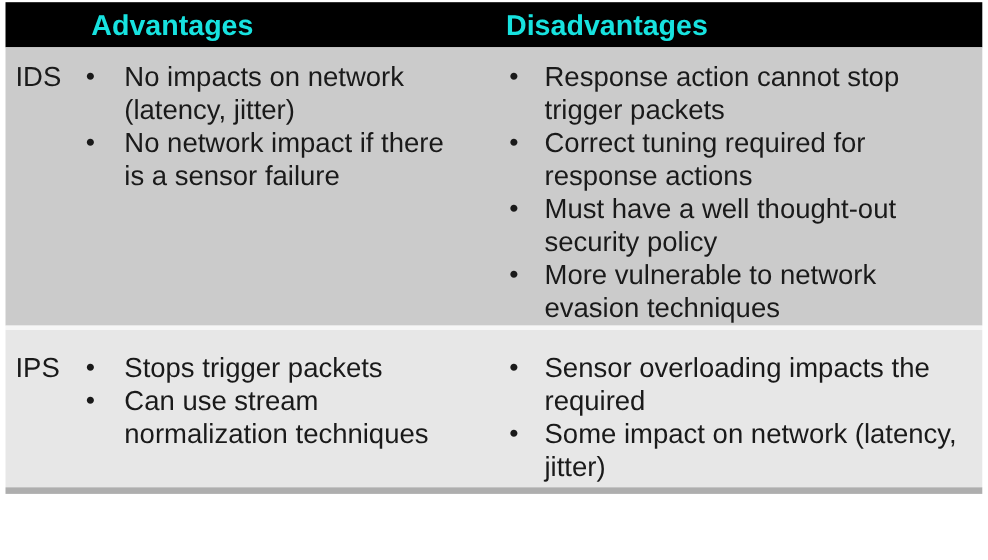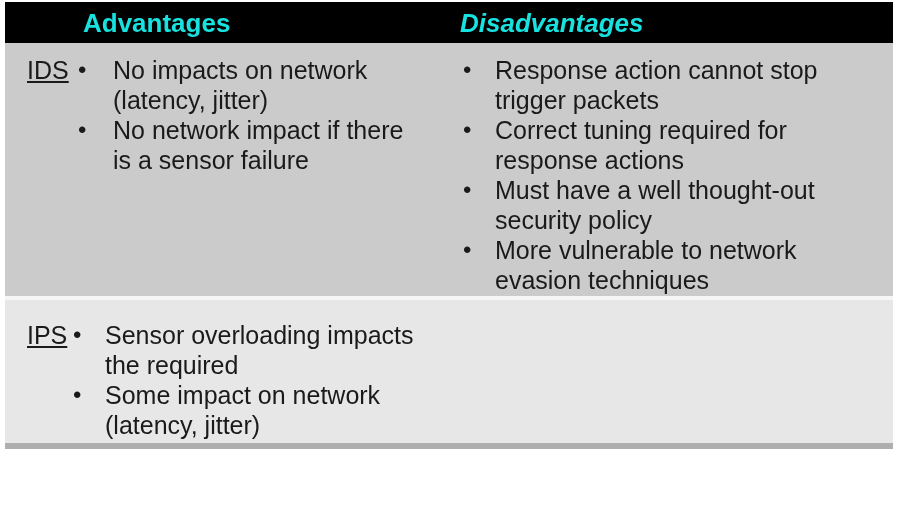--- a/index.html
+++ b/index.html
@@ -38,36 +38,35 @@
   .thead {
     margin-top: 2px;
     height: 41px;
     background: var(--header-bg);
     align-items: center;
     font-weight: bold;
     font-size: 26px;
     color: var(--header-text);
   }
   .th-adv { padding-left: 18px; }
-  .th-dis { padding-left: 5px; font-style: italic; }
+  .th-dis { padding-left: 5px; }
   .trow-ids {
     background: var(--row-ids-bg);
     padding: 12px 0 1px 0;
   }
   .trow-ips {
     background: var(--row-ips-bg);
     padding: 20px 0 3px 0;
   }
   .divider {
     height: 4px;
     background: var(--divider);
   }
   .row-label {
-    padding-left: 22px;
-    text-decoration: underline;
+    padding-left: 9px;
   }
   ul.bullets {
     list-style: none;
     margin: 0;
     padding: 0;
   }
   ul.bullets li {
     position: relative;
   }
   .col-adv li { padding-left: 48px; padding-right: 42px; }
@@ -108,20 +107,24 @@
           <li>Correct tuning required for response actions</li>
           <li>Must have a well thought-out security policy</li>
           <li>More vulnerable to network evasion techniques</li>
         </ul>
     </div>
 
     <div class="divider"></div>
 
     <div class="trow trow-ips">
       <div class="row-label">IPS</div>
+      <ul class="bullets col-adv">
+          <li>Stops trigger packets</li>
+          <li>Can use stream normalization techniques</li>
+        </ul>
       <ul class="bullets col-dis">
           <li>Sensor overloading impacts the required</li>
           <li>Some impact on network (latency, jitter)</li>
         </ul>
     </div>
 
     <div class="bottom-border"></div>
 
   </div>
 </div>

